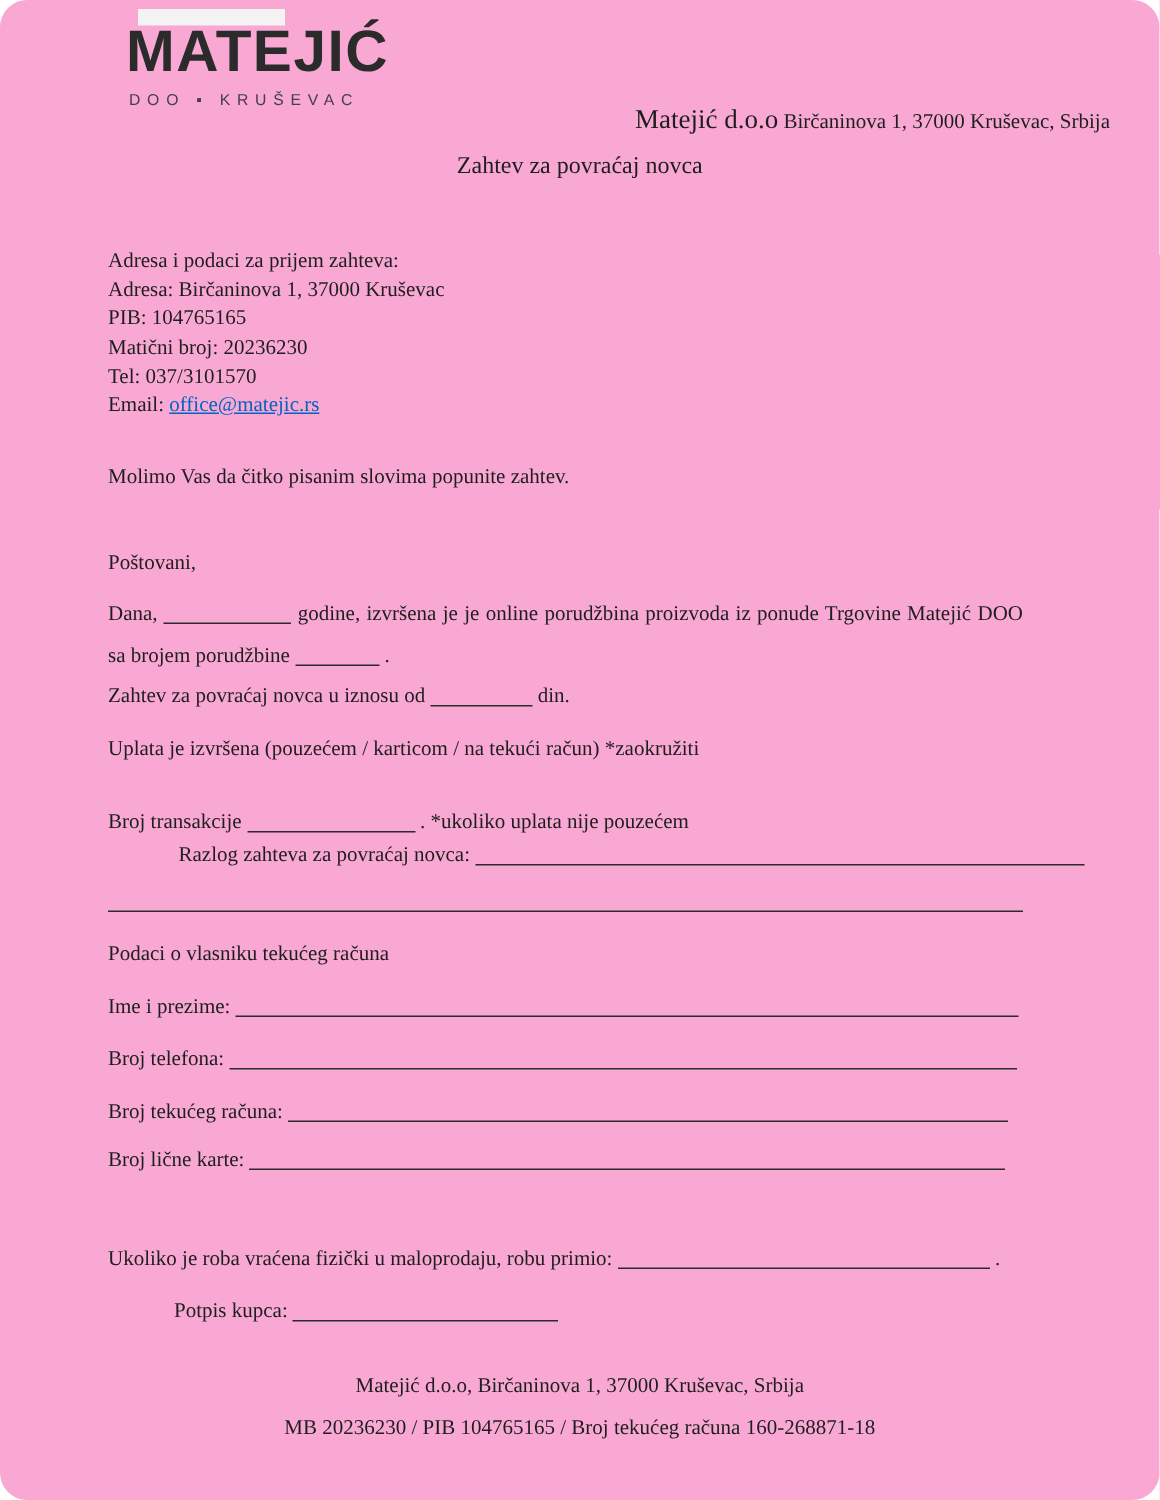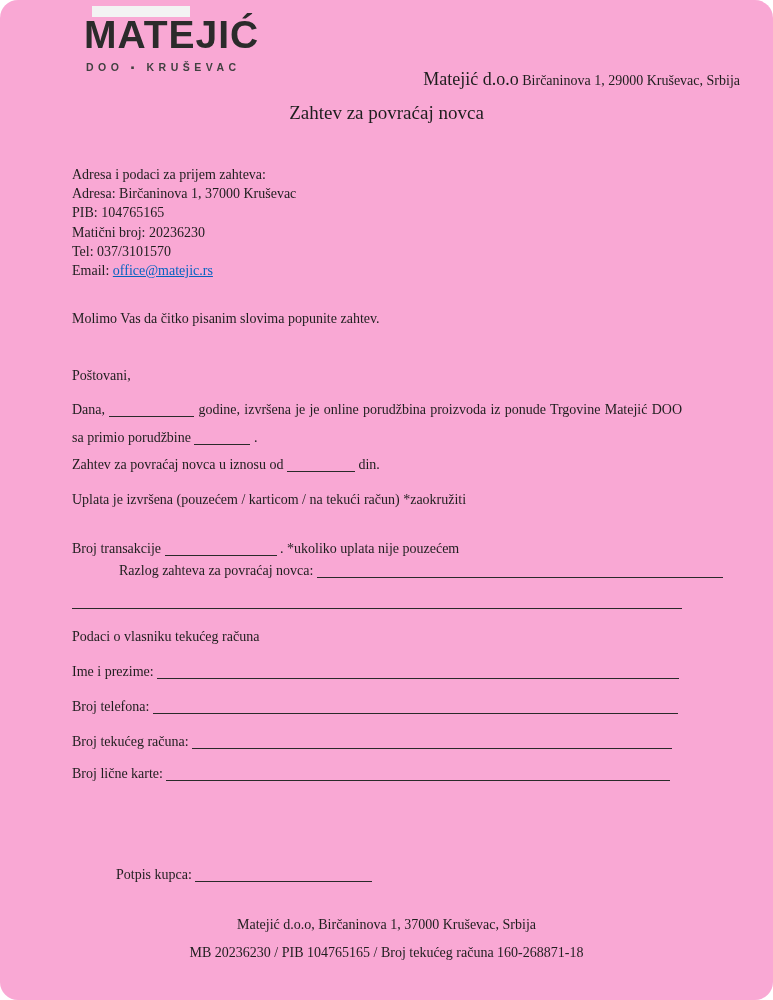--- a/index.html
+++ b/index.html
@@ -30,40 +30,40 @@
     font-family: "Liberation Sans", "DejaVu Sans", sans-serif;
     font-weight: bold;
     font-size: 39px;
     letter-spacing: 1px;
     color: #2b2b2b;
     line-height: 1.1;
   }
   .logo-subtitle {
     left: 86px; top: 61px;
     font-family: "Liberation Sans", "DejaVu Sans", sans-serif;
-    font-weight: bold;
+    font-weight: normal;
     font-size: 10.5px;
     letter-spacing: 4.5px;
     color: #414141;
     white-space: nowrap;
   }
 
   
   .header-line {
     top: 69px; right: 33px;
     white-space: nowrap;
     text-align: right;
   }
   .header-company { font-size: 18px; margin-left: 40px; }
   .header-address { font-size: 14px; }
 
   .doc-title {
     top: 102px; left: 0; width: 100%;
     text-align: center;
-    font-size: 19px;
+    font-size: 16px;
   }
 
   
   .recipient-block {
     left: 72px; top: 165px;
     line-height: 19.2px;
     font-size: 14px;
   }
   a.email-link {
     color: #0563C1;
@@ -124,21 +124,21 @@
 <body>
 
 <div class="page">
 
   <div class="abs scan-artifact"></div>
   <div class="abs logo-wordmark">MATEJIĆ</div>
   <div class="abs logo-subtitle">DOO ▪ KRUŠEVAC</div>
 
   <div class="abs header-line">
     <span class="header-company">Matejić d.o.o</span>
-    <span class="header-address">Birčaninova 1, 29000 Kruševac, Srbija</span>
+    <span class="header-address">Birčaninova 1, 37000 Kruševac, Srbija</span>
   </div>
 
   <div class="abs doc-title">Zahtev za povraćaj novca</div>
 
   <div class="abs recipient-block">
     <div>Adresa i podaci za prijem zahteva:</div>
     <div>Adresa: Birčaninova 1, 37000 Kruševac</div>
     <div>PIB: 104765165</div>
     <div>Matični broj: 20236230</div>
     <div>Tel: 037/3101570</div>
@@ -152,21 +152,21 @@
 
   <div class="abs line salutation-line">Poštovani,</div>
 
   <div class="abs order-paragraph">
     <div class="order-line1">
       <span>Dana,</span>
       <span class="blank w-date"></span>
       <span>godine, izvršena je je online porudžbina proizvoda iz ponude Trgovine Matejić DOO</span>
     </div>
     <div class="order-line2">
-      <span>sa primio porudžbine</span>
+      <span>sa brojem porudžbine</span>
       <span class="blank w-order"></span>
       <span>.</span>
     </div>
   </div>
 
   <div class="abs line amount-line">
     <span>Zahtev za povraćaj novca u iznosu od</span>
     <span class="blank w-amount"></span>
     <span>din.</span>
   </div>
@@ -199,20 +199,25 @@
   </div>
   <div class="abs line field-account">
     <span>Broj tekućeg računa:</span>
     <span class="blank w-account"></span>
   </div>
   <div class="abs line field-idcard">
     <span>Broj lične karte:</span>
     <span class="blank w-idcard"></span>
   </div>
 
+  <div class="abs line received-line">
+    <span>Ukoliko je roba vraćena fizički u maloprodaju, robu primio:</span>
+    <span class="blank w-received"></span>
+    <span>.</span>
+  </div>
 
   <div class="abs line signature-line">
     <span>Potpis kupca:</span>
     <span class="blank w-signature"></span>
   </div>
 
   <div class="abs line footer-line1">Matejić d.o.o, Birčaninova 1, 37000 Kruševac, Srbija</div>
   <div class="abs line footer-line2">MB 20236230 / PIB 104765165 / Broj tekućeg računa 160-268871-18</div>
 
 </div>

